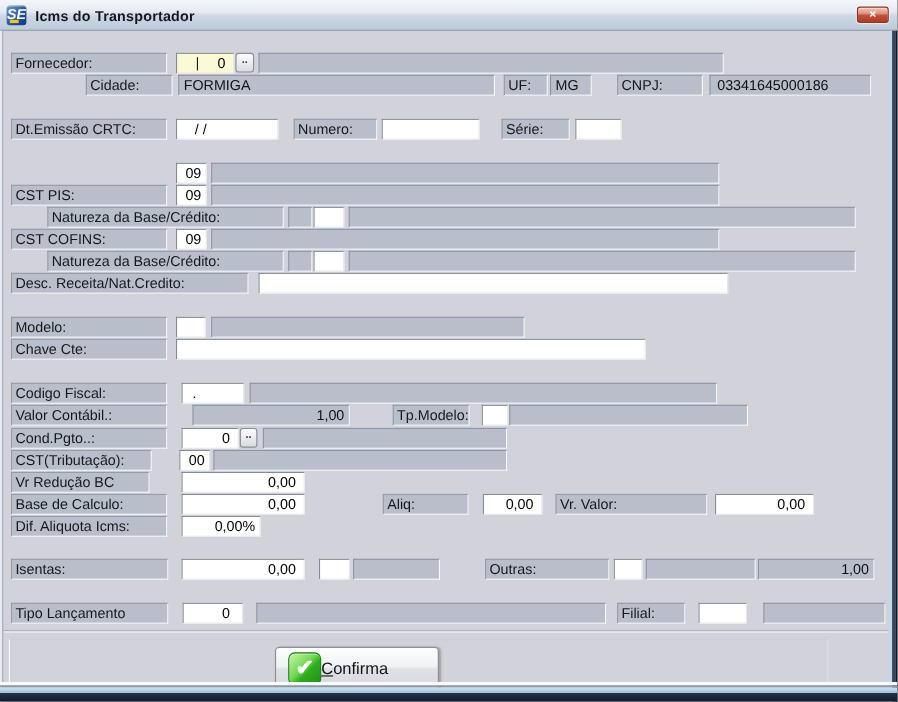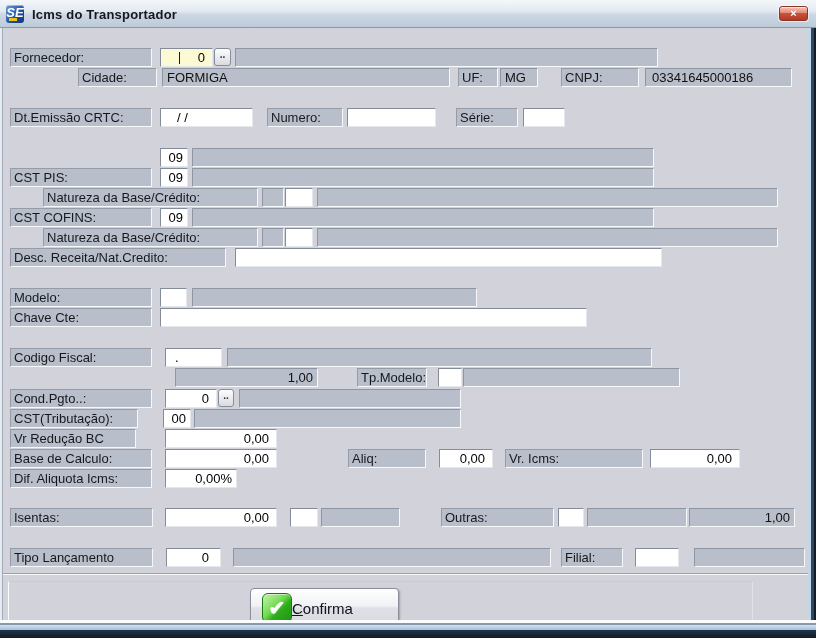--- a/index.html
+++ b/index.html
@@ -164,20 +164,21 @@
   <div class="abs W" style="left:160px;top:288px;width:27px"></div>
   <div class="abs G" style="left:192px;top:288px;width:285px"></div>
 
   <div class="abs L" style="left:10px;top:308px;width:142px">Chave Cte:</div>
   <div class="abs W" style="left:160px;top:308px;width:427px"></div>
 
   <div class="abs L" style="left:10px;top:348px;width:142px">Codigo Fiscal:</div>
   <div class="abs W" style="left:165px;top:348px;width:57px;padding-left:9px">.</div>
   <div class="abs G" style="left:227px;top:348px;width:425px"></div>
 
+  <div class="abs L" style="left:10px;top:368px;width:142px">Valor Contábil.:</div>
   <div class="abs G TC" style="left:175px;top:368px;width:143px">1,00</div>
   <div class="abs L" style="left:357px;top:368px;width:70px">Tp.Modelo:</div>
   <div class="abs W" style="left:438px;top:368px;width:24px"></div>
   <div class="abs G" style="left:463px;top:368px;width:217px"></div>
 
   <div class="abs L" style="left:10px;top:389px;width:142px">Cond.Pgto..:</div>
   <div class="abs W TR" style="left:165px;top:389px;width:52px">0</div>
   <div class="abs B" style="left:218px;top:389px;width:16px">..</div>
   <div class="abs G" style="left:239px;top:389px;width:222px"></div>
 
@@ -185,21 +186,21 @@
   <div class="abs W TC" style="left:163px;top:409px;width:28px">00</div>
   <div class="abs G" style="left:194px;top:409px;width:267px"></div>
 
   <div class="abs L" style="left:10px;top:429px;width:126px">Vr Redução BC</div>
   <div class="abs W TR" style="left:165px;top:429px;width:112px">0,00</div>
 
   <div class="abs L" style="left:10px;top:449px;width:142px">Base de Calculo:</div>
   <div class="abs W TR" style="left:165px;top:449px;width:112px">0,00</div>
   <div class="abs L" style="left:348px;top:449px;width:78px">Aliq:</div>
   <div class="abs W TR" style="left:439px;top:449px;width:54px">0,00</div>
-  <div class="abs L" style="left:505px;top:449px;width:138px">Vr. Icms:</div>
+  <div class="abs L" style="left:505px;top:449px;width:138px">Vr. Valor:</div>
   <div class="abs W TR" style="left:650px;top:449px;width:90px">0,00</div>
 
   <div class="abs L" style="left:10px;top:469px;width:142px">Dif. Aliquota Icms:</div>
   <div class="abs W TR" style="left:165px;top:469px;width:72px;padding-right:4px">0,00%</div>
 
   <div class="abs L" style="left:10px;top:508px;width:143px">Isentas:</div>
   <div class="abs W TR" style="left:165px;top:508px;width:112px">0,00</div>
   <div class="abs W" style="left:290px;top:508px;width:28px"></div>
   <div class="abs G" style="left:321px;top:508px;width:79px"></div>
   <div class="abs L" style="left:441px;top:508px;width:113px">Outras:</div>

